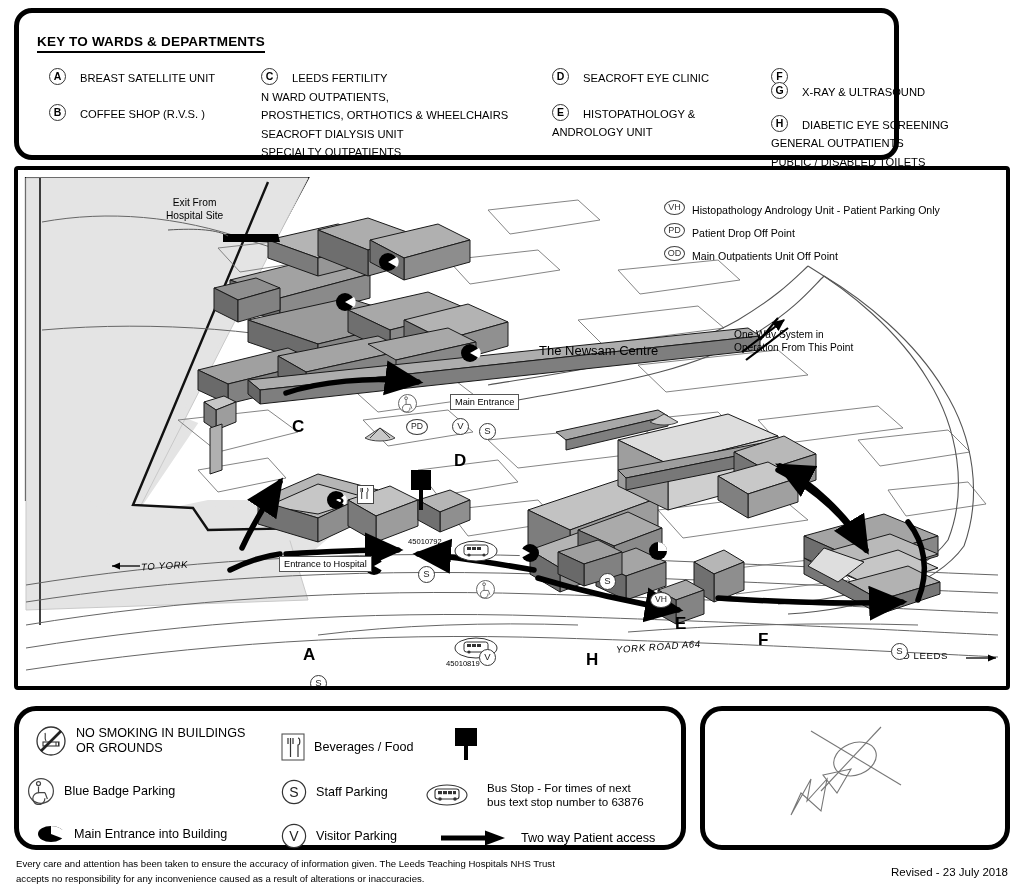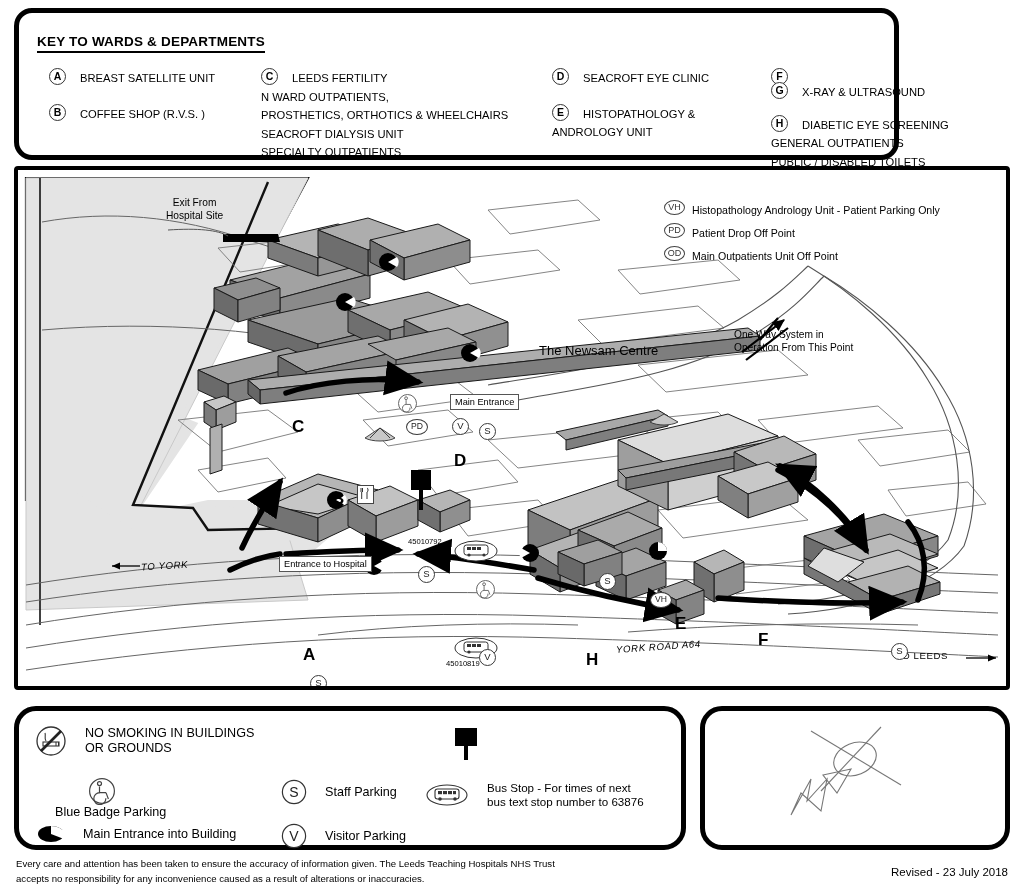--- a/index.html
+++ b/index.html
@@ -44,21 +44,21 @@
 
   .bldg-letter{position:absolute;font-size:17px;font-weight:bold;color:#000;}
   .road-lbl{position:absolute;font-size:9.6px;font-style:italic;letter-spacing:.6px;white-space:nowrap;}
   .plain-lbl{position:absolute;font-size:10.2px;line-height:13px;white-space:pre-line;}
   .busnum{position:absolute;font-size:7.6px;}
   .newsam{position:absolute;font-size:13px;}
 
   
   #legend-panel{left:14px;top:706px;width:672px;height:144px;border-width:5px;border-radius:22px;}
   .lg-row{position:absolute;display:flex;align-items:center;}
-  .lg-text{font-size:12.6px;line-height:15px;white-space:pre-line;margin-left:18px;}
+  .lg-text{font-size:12.6px;line-height:15px;white-space:pre-line;margin-left:9px;}
   .lg-text.sm{font-size:11.6px;line-height:14px;}
 
   #compass-panel{left:700px;top:706px;width:310px;height:144px;border-width:5px;border-radius:22px;}
 
   
   #disclaimer{position:absolute;left:16px;top:856px;font-size:9.6px;line-height:15px;white-space:pre-line;}
   #revised{position:absolute;right:16px;top:866px;font-size:11.5px;}
 
   svg{display:block;}
 </style>
@@ -524,40 +524,48 @@
       <circle cx="16" cy="16" r="14" fill="none" stroke="#333" stroke-width="1.3"></circle>
       <rect x="8" y="17" width="16" height="4" fill="#fff" stroke="#333" stroke-width="1.1"></rect>
       <path d="M21,17 L21,21 M23.5,17 L23.5,21" stroke="#333" stroke-width="1"></path>
       <path d="M11,16 C9,13 11,11 10,8" stroke="#333" stroke-width="1.1" fill="none"></path>
       <line x1="6" y1="26" x2="26" y2="6" stroke="#222" stroke-width="2.6"></line>
     </svg>
     <span class="lg-text">NO SMOKING IN BUILDINGS
 OR GROUNDS</span>
   </div>
 
-  <div class="lg-row" style="left:18px;top:66px;flex-direction:column;">
+  <div class="lg-row" style="left:8px;top:66px;">
     <svg width="28" height="28" viewBox="0 0 28 28">
       <circle cx="14" cy="14" r="12.4" fill="none" stroke="#444" stroke-width="1.2"></circle>
       <circle cx="11.5" cy="6.6" r="2" fill="none" stroke="#444" stroke-width="1.2"></circle>
       <path d="M11.5,9.4 L11.5,15.6 L18,15.6" fill="none" stroke="#444" stroke-width="1.2"></path>
       <path d="M11.8,15.6 A6,6 0 1,0 17.8,21.2" fill="none" stroke="#444" stroke-width="1.2"></path>
       <path d="M18,15.6 L20.4,22" fill="none" stroke="#444" stroke-width="1.2"></path>
     </svg>
     <span class="lg-text">Blue Badge Parking</span>
   </div>
 
   <div class="lg-row" style="left:18px;top:112px;">
     <svg width="28" height="22" viewBox="0 0 28 22">
       <ellipse cx="14" cy="11" rx="13" ry="8" fill="#000"></ellipse>
       <path d="M14,11 L27,6 A13,8 0 0,1 27,16 Z" fill="#fff"></path>
       <path d="M14,3 A13,8 0 0,1 27,11 L14,11 Z" fill="#fff"></path>
     </svg>
     <span class="lg-text">Main Entrance into Building</span>
   </div>
 
+  <div class="lg-row" style="left:262px;top:22px;">
+    <svg width="24" height="28" viewBox="0 0 24 28">
+      <rect x="1" y="1" width="22" height="26" fill="none" stroke="#555" stroke-width="1.1"></rect>
+      <path d="M7,5 L7,11 M9.5,5 L9.5,11 M12,5 L12,11 M9.5,11 L9.5,24" stroke="#333" stroke-width="1.2" fill="none"></path>
+      <path d="M17,5 C19.4,5 19.4,12 17,12 L17,24" stroke="#333" stroke-width="1.2" fill="none"></path>
+    </svg>
+    <span class="lg-text">Beverages / Food</span>
+  </div>
 
   <div class="lg-row" style="left:262px;top:68px;">
     <svg width="26" height="26" viewBox="0 0 26 26">
       <circle cx="13" cy="13" r="11.6" fill="#fff" stroke="#333" stroke-width="1.2"></circle>
       <text x="13" y="18" text-anchor="middle" font-family="Liberation Sans, sans-serif" font-size="14" fill="#222">S</text>
     </svg>
     <span class="lg-text">Staff Parking</span>
   </div>
 
   <div class="lg-row" style="left:262px;top:112px;">
@@ -585,20 +593,27 @@
         <rect x="23" y="8" width="4" height="3.2"></rect>
           <rect x="28" y="8" width="3" height="3.2"></rect>
         <circle cx="15" cy="16" r="1.8"></circle>
           <circle cx="30" cy="16" r="1.8"></circle>
       </g>
     </svg>
     <span class="lg-text sm" style="margin-left:18px;">Bus Stop - For times of next
 bus text stop number to 63876</span>
   </div>
 
+  <div class="lg-row" style="left:420px;top:118px;">
+    <svg width="70" height="18" viewBox="0 0 70 18">
+      <line x1="2" y1="9" x2="48" y2="9" stroke="#000" stroke-width="5"></line>
+      <path d="M46,1.5 L66,9 L46,16.5 Z" fill="#000"></path>
+    </svg>
+    <span class="lg-text" style="margin-left:12px;">Two way Patient access</span>
+  </div>
 </div>
 
 <div class="panel" id="compass-panel">
   <svg width="200" height="120" viewBox="0 0 200 120" style="position:absolute;left:46px;top:8px;">
     <g stroke="#777" stroke-width="1.1" fill="none">
       <ellipse cx="104" cy="40" rx="22" ry="16" transform="rotate(-22 104 40)"></ellipse>
       <line x1="60" y1="12" x2="150" y2="66"></line>
       <line x1="130" y1="8" x2="70" y2="72"></line>
       <path d="M72,56 L100,50 L86,74 Z"></path>
       <path d="M40,96 L60,60 L56,82 L76,60 L70,92 L50,74 Z"></path>

